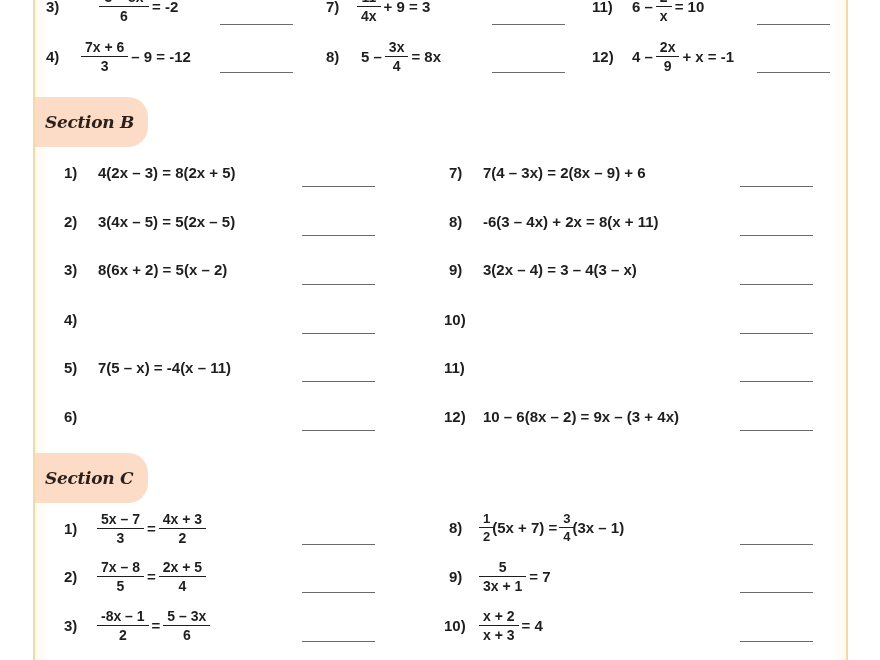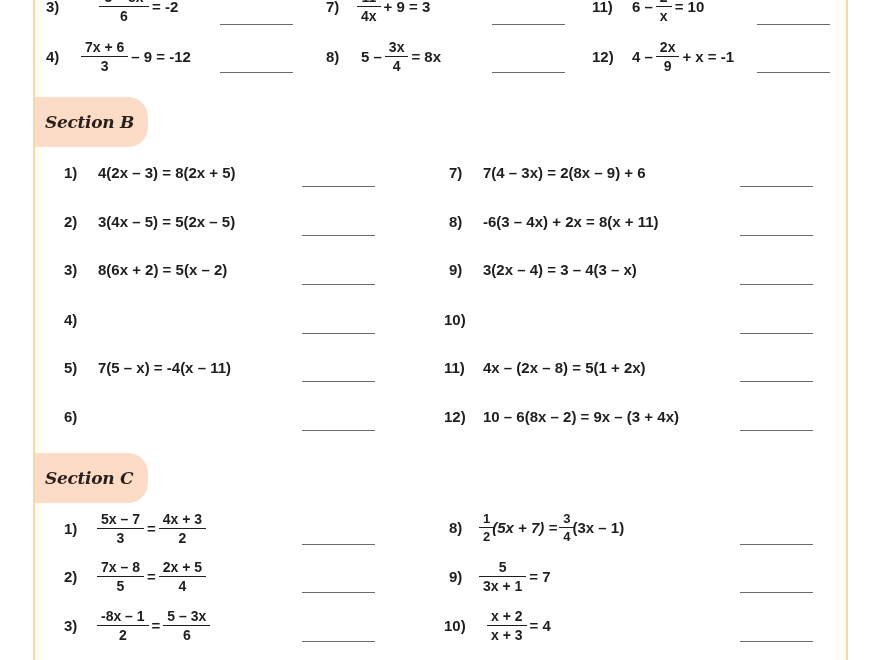--- a/index.html
+++ b/index.html
@@ -199,21 +199,20 @@
 </div>
 <div class="answer-line" style="left:740px; top:284px;"></div>
 
 <div class="item" style="left:444px; top:311px;">
   <span class="num" style="width:39px;">10)</span>
 </div>
 <div class="answer-line" style="left:740px; top:333px;"></div>
 
 <div class="item" style="left:444px; top:359px;">
   <span class="num" style="width:39px;">11)</span>
-  <span>4x – (2x – 8) = 5(1 + 2x)</span>
 </div>
 <div class="answer-line" style="left:740px; top:381px;"></div>
 
 <div class="item" style="left:444px; top:408px;">
   <span class="num" style="width:39px;">12)</span>
   <span>10 – 6(8x – 2) = 9x – (3 + 4x)</span>
 </div>
 <div class="answer-line" style="left:740px; top:430px;"></div>
 
 <div class="badge" style="top:453px;">
@@ -268,21 +267,21 @@
 </div>
 <div class="answer-line" style="left:302px; top:641px;"></div>
 
 <div class="item" style="left:449px; top:512px;">
   <span class="num" style="width:32px;">8)</span>
   <span class="expr">
     <span class="frac small" style="margin:0;">
       <span class="n">1</span>
       <span class="d">2</span>
     </span>
-    <span style="margin-right:4px;font-style:italic;">(5x + 7) =</span>
+    <span style="margin-right:4px;">(5x + 7) =</span>
     <span class="frac small" style="margin:0;">
       <span class="n">3</span>
       <span class="d">4</span>
     </span>
     <span>(3x – 1)</span>
   </span>
 </div>
 <div class="answer-line" style="left:740px; top:544px;"></div>
 
 <div class="item" style="left:449px; top:560px;">
@@ -293,20 +292,20 @@
       <span class="d">3x + 1</span>
     </span>
     <span class="txt">= 7</span>
   </span>
 </div>
 <div class="answer-line" style="left:740px; top:592px;"></div>
 
 <div class="item" style="left:444px; top:609px;">
   <span class="num" style="width:37px;">10)</span>
   <span class="expr">
-    <span class="frac" style="margin-left:8px;">
+    <span class="frac" style="margin-left:0;">
       <span class="n">x + 2</span>
       <span class="d">x + 3</span>
     </span>
     <span class="txt">= 4</span>
   </span>
 </div>
 <div class="answer-line" style="left:740px; top:641px;"></div>
 
 </body></html>

